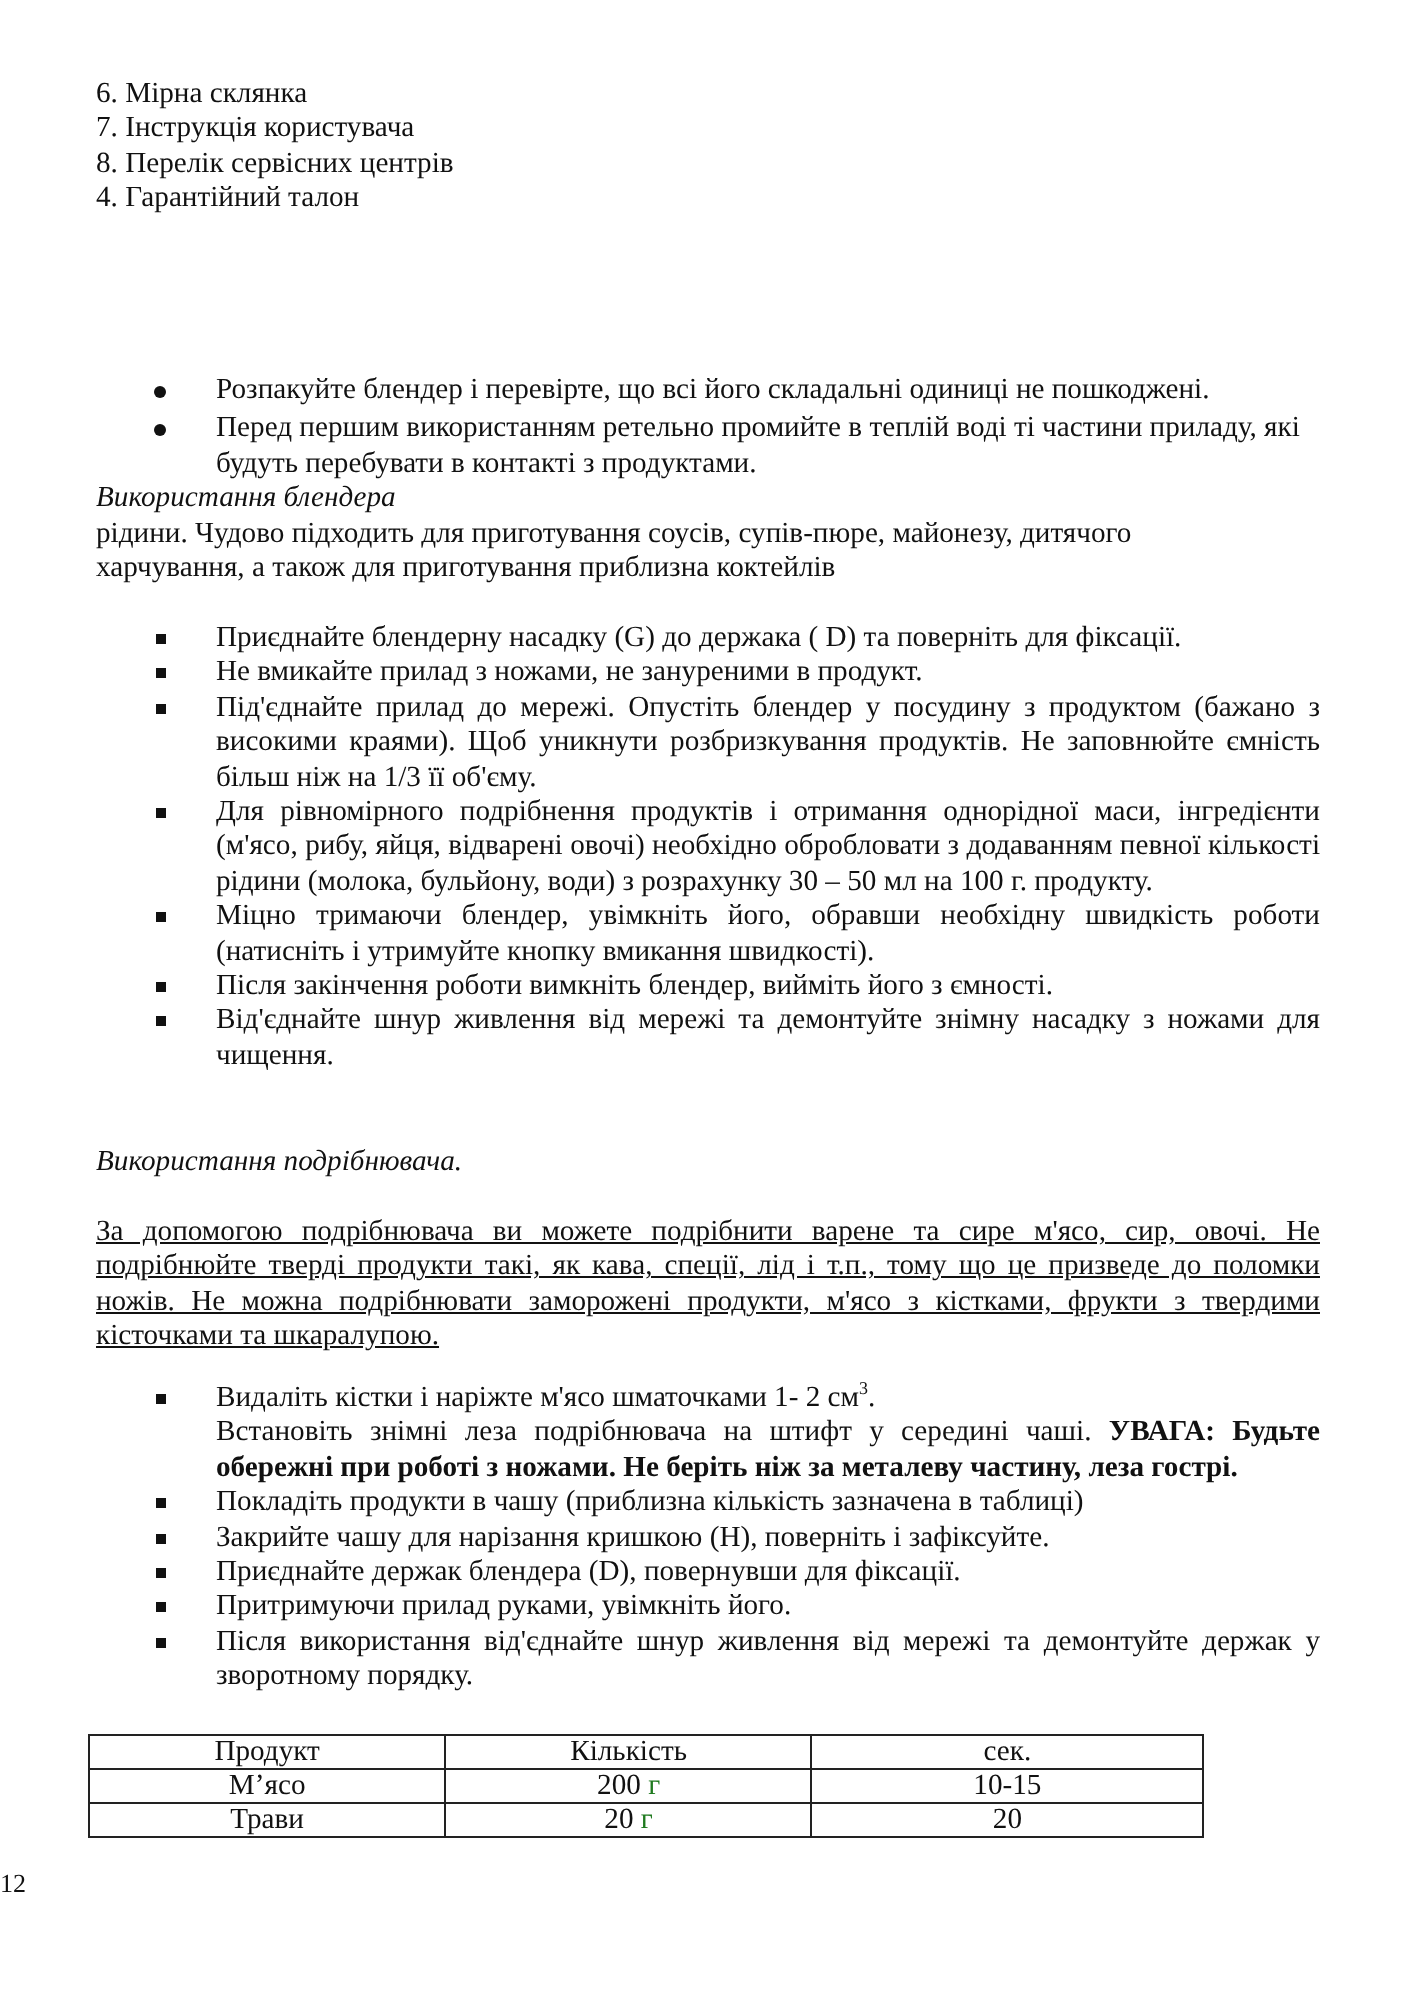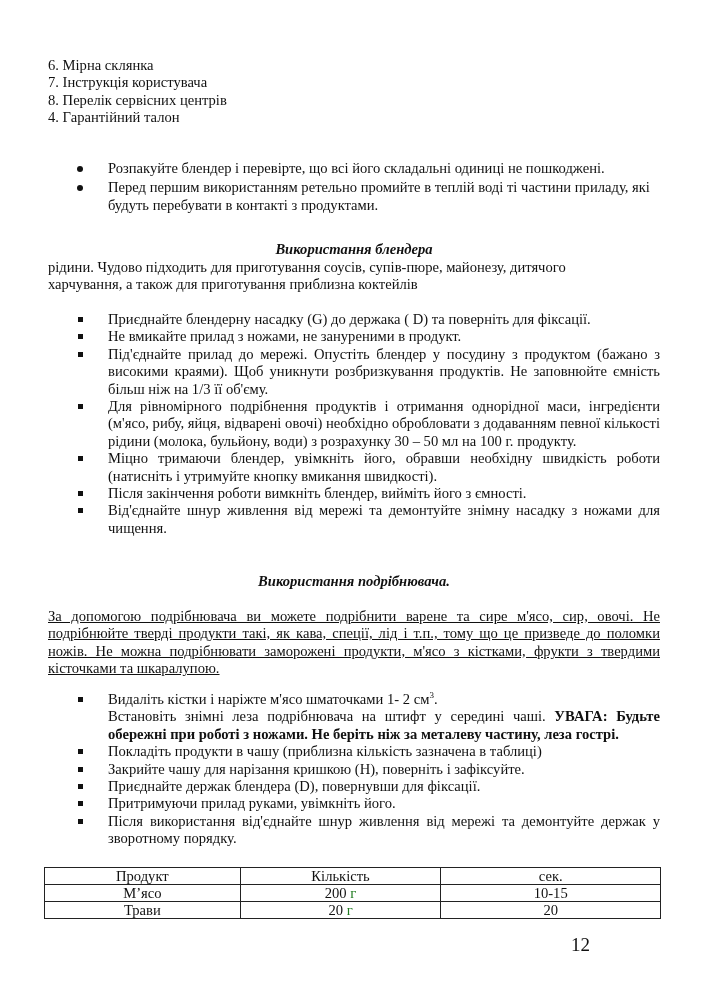--- a/index.html
+++ b/index.html
@@ -22,21 +22,21 @@
       width: 705px; height: 1000px;
     }
     .block {
       position: absolute;
       left: 48px;
       width: 612px;
       line-height: 17.4px;
     }
     .line { display: block; white-space: nowrap; }
     .heading-bold { font-weight: bold; }
-    .heading-italic { font-weight: bold; font-style: italic; text-align: center; }
+    .heading-italic { font-weight: normal; font-style: italic; }
     .justify { text-align: justify; }
 
     ul.list {
       list-style: none;
       margin: 0;
       padding: 0;
     }
     ul.list li {
       position: relative;
       padding-left: 60px;
@@ -60,58 +60,58 @@
       top: 6px;
     }
     .li-text.justify { display: block; text-align: justify; }
     .warn { font-weight: bold; }
     sup { font-size: 9px; line-height: 0; }
 
     table.prod {
       position: absolute;
       left: 44px;
       top: 867px;
-      width: 617px;
+      width: 558px;
       border-collapse: collapse;
       font-size: 14.6px;
     }
     table.prod td {
       border: 1.5px solid #222;
       text-align: center;
       height: 16px;
       padding: 0;
       line-height: 16px;
     }
     table.prod col.c1 { width: 196px; }
     table.prod col.c2 { width: 201px; }
     table.prod col.c3 { width: 220px; }
     .unit { color: #1f7a1f; }
 
     .page-number {
       position: absolute;
       left: 0; width: 590px;
       top: 934px;
-      text-align: right;
-      font-size: 19px;
+      text-align: left;
+      font-size: 13px;
     }
   </style>
 </head>
 <body>
 
 <div class="page">
 
-  <div class="block" style="top:57px;">
+  <div class="block" style="top:39px;">
     <span class="line">6. Мірна склянка</span>
     <span class="line">7. Інструкція користувача</span>
     <span class="line">8. Перелік сервісних центрів</span>
     <span class="line">4. Гарантійний талон</span>
   </div>
 
 
-  <div class="block" style="top:160px; left:48px;">
+  <div class="block" style="top:187px; left:48px;">
     <ul class="list">
       <li>
         <span class="marker dot"></span>
         <span>Розпакуйте блендер і перевірте, що всі його складальні одиниці не пошкоджені.</span>
       </li>
       <li style="margin-top:2px;">
         <span class="marker dot"></span>
         <span>Перед першим використанням ретельно промийте в теплій воді ті частини приладу, які будуть перебувати в контакті з продуктами.</span>
       </li>
     </ul>

